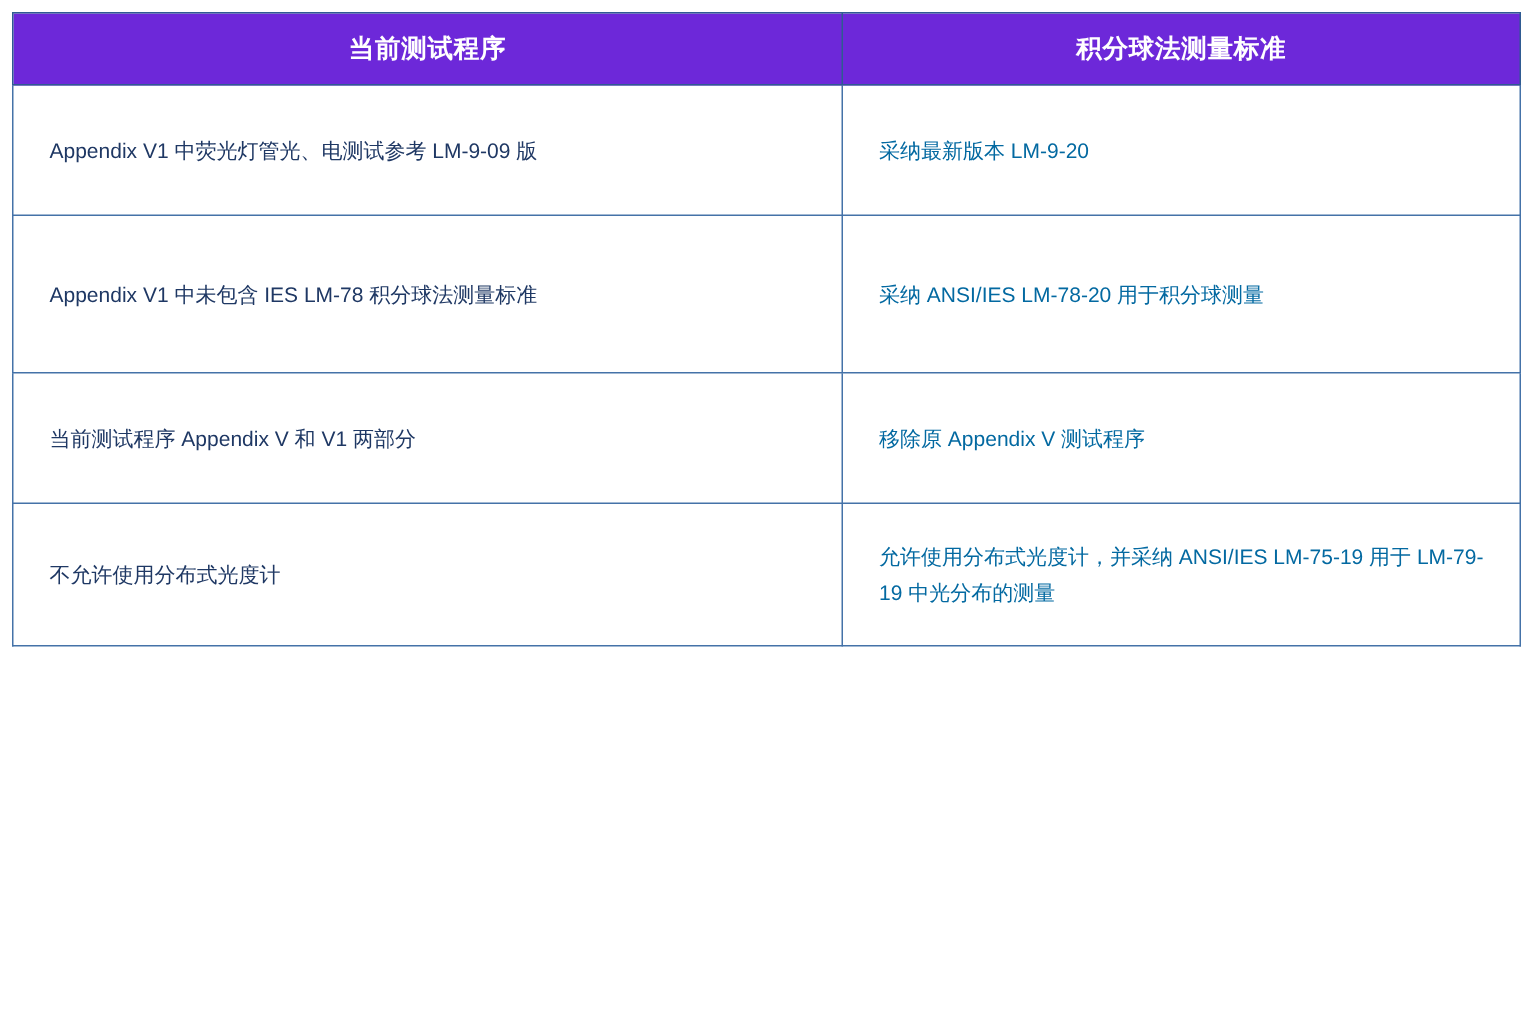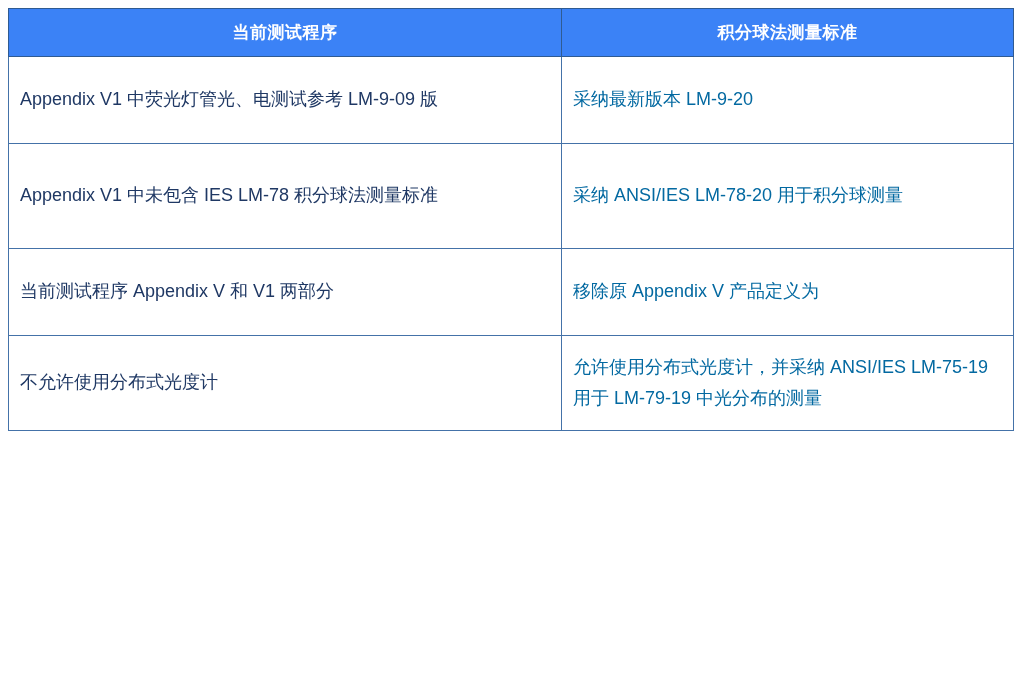--- a/index.html
+++ b/index.html
@@ -21,36 +21,36 @@
   }
   table.compare-table {
     border-collapse: collapse;
     width: 1005px;
     table-layout: fixed;
   }
   table.compare-table col.c1 { width: 553px; }
   table.compare-table col.c2 { width: 452px; }
 
   table.compare-table th {
-    background: #3b82f6;
+    background: #6d28d9;
     color: #ffffff;
     font-size: 17px;
     font-weight: bold;
     text-align: center;
     padding: 12px 8px;
     border: 1px solid #2f5party;
     border: 1px solid #2f5b92;
     letter-spacing: 0.5px;
   }
   table.compare-table td {
     border: 1px solid #4472a8;
     color: #1f3864;
-    font-size: 18px;
+    font-size: 14px;
     line-height: 1.75;
-    padding: 10px 11px;
+    padding: 10px 24px;
     vertical-align: middle;
     text-align: left;
     word-break: break-word;
   }
   table.compare-table td.col-left {
     color: #1f3864;
   }
   table.compare-table td.col-right {
     color: #0369a1;
   }
@@ -81,21 +81,21 @@
       <tr class="r1">
         <td class="col-left">Appendix V1 中荧光灯管光、电测试参考 LM-9-09 版</td>
         <td class="col-right">采纳最新版本 LM-9-20</td>
       </tr>
       <tr class="r4">
         <td class="col-left">Appendix V1 中未包含 IES LM-78 积分球法测量标准</td>
         <td class="col-right">采纳 ANSI/IES LM-78-20 用于积分球测量</td>
       </tr>
       <tr class="r6">
         <td class="col-left">当前测试程序 Appendix V 和 V1 两部分</td>
-        <td class="col-right">移除原 Appendix V 产品定义为</td>
+        <td class="col-right">移除原 Appendix V 测试程序</td>
       </tr>
       <tr class="r7">
         <td class="col-left">不允许使用分布式光度计</td>
         <td class="col-right">允许使用分布式光度计，并采纳 ANSI/IES LM-75-19 用于 LM-79-19 中光分布的测量</td>
       </tr>
     </tbody>
   </table>
 </div>
 
 </body></html>

